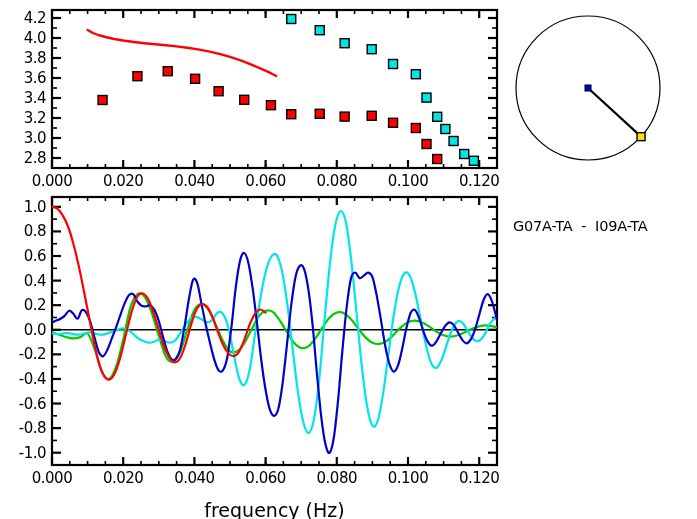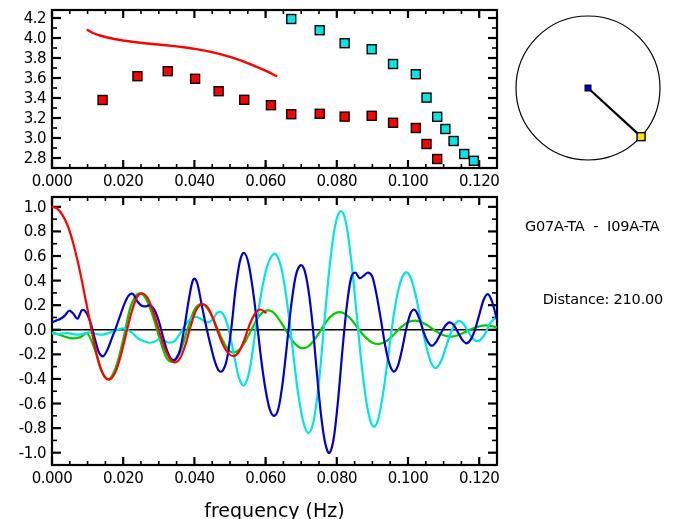--- a/index.html
+++ b/index.html
@@ -13,21 +13,21 @@
   svg{display:block;}
   text{font-family:"DejaVu Sans", sans-serif;fill:#000000;}
   .ticklbl{font-size:15px;letter-spacing:-0.5px;}
   .axlbl{font-size:19px;}
   #info-block{
     position:absolute;left:513px;top:181px;
     font-family:"DejaVu Sans", sans-serif;
     font-size:14.5px;line-height:18.2px;
     white-space:pre;color:#000;
   }
-  #info-block div{letter-spacing:-0.2px;margin-left:12px;}
+  #info-block div{letter-spacing:-0.2px;}
 </style>
 </head>
 <body>
 
 <div class="plot-wrap" id="top-plot" style="left:0;top:0;width:510px;height:192px;">
   <svg id="svg-top" width="510" height="192">
       <rect x="52" y="10" width="445" height="158" fill="none" stroke="#000" stroke-width="2.2"></rect>
       <line x1="52" y1="168" x2="52" y2="160" stroke="#000" stroke-width="2.2"></line>
       <line x1="52" y1="10" x2="52" y2="18" stroke="#000" stroke-width="2.2"></line>
       <text x="52" y="186" class="ticklbl" text-anchor="middle">0.000</text>
@@ -375,18 +375,15 @@
   <svg id="svg-map" width="192" height="175">
       <circle cx="83" cy="83" r="72" fill="none" stroke="#000000" stroke-width="1.2"></circle>
       <line x1="83" y1="83" x2="136.06698558274883" y2="131.66102178500086" stroke="#000" stroke-width="2.2"></line>
       <rect x="80" y="80" width="6" height="6" fill="#0000cc" stroke="#000" stroke-width="1"></rect>
       <rect x="132.06698558274883" y="127.66102178500086" width="8" height="8" fill="#ffe000" stroke="#000" stroke-width="1.4"></rect>
     </svg>
 </div>
 
 <div id="info-block">
   <div>G07A-TA  -  I09A-TA</div>
-  <div>
-    <span>Distance:</span><span>&nbsp;</span><span>210.00</span>
-  </div>
   
   
 </div>
 
 </body></html>

